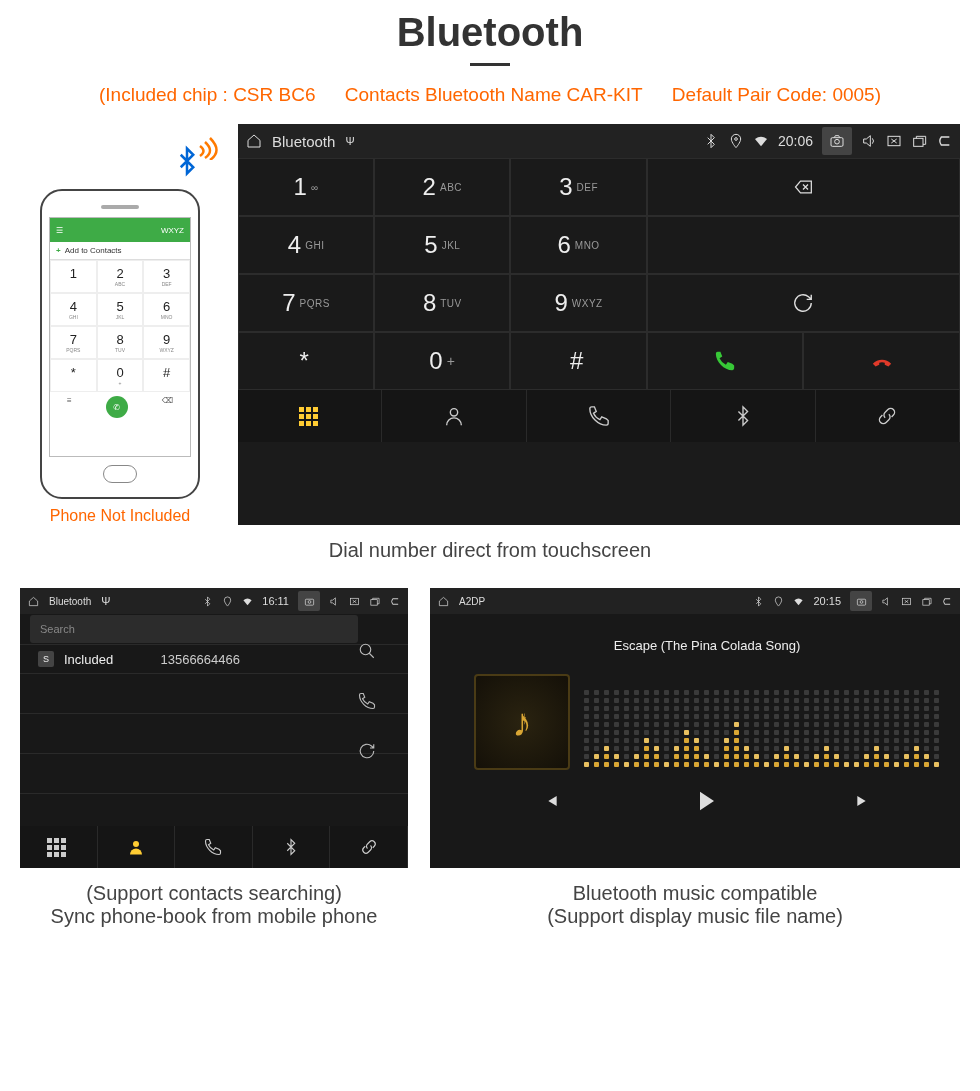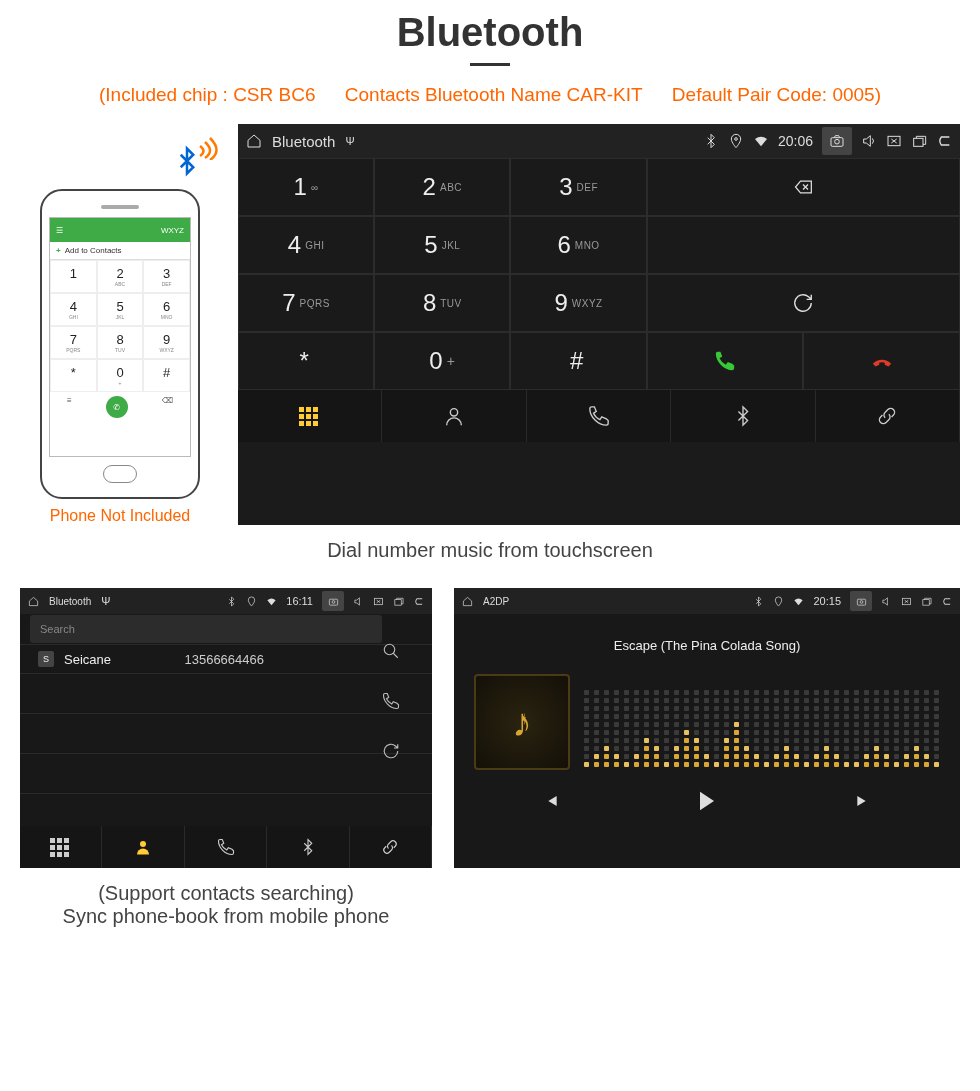--- a/index.html
+++ b/index.html
@@ -74,21 +74,21 @@
 .contact-row .num { margin-left: auto; color: #ccc; margin-right: 150px;}
 .side-icons { position: absolute; right: 10px; top: 28px; width: 40px; display: flex; flex-direction: column; gap: 32px; color: #bbb; }
 .side-icons svg { width: 18px; height: 18px; }
 .small-body { flex: 1; position: relative; }
 .small-body .rows { border-top: 1px solid #2a2a2a; }
 .blank-row { height: 40px; border-bottom: 1px solid #2a2a2a; }
 
 .small-device .bottombar { height: 42px; }
 .small-device .bottombar .tab svg { width: 18px; height: 18px; }
 
-.music-body { flex: 1; position: relative; padding: 24px 20px; color: #eee; }
+.music-body { flex: 1; position: relative; padding: 24px 20px; color: #eee; margin-left: 24px; }
 .song-title { text-align: center; font-size: 13px; margin-bottom: 14px; }
 .music-vis { display: flex; gap: 14px; align-items: center; height: 110px; }
 .album-art { width: 96px; height: 96px; border: 2px solid #4a3b15; border-radius: 4px; display: flex; align-items: center; justify-content: center; background: radial-gradient(#2a2310,#141008); }
 .album-art .note { font-size: 40px; color: #d9a634; position: relative; }
 .album-art .bt-small { position: absolute; font-size: 12px; top: 12px; right: 4px; color:#d9a634;}
 .eq { flex: 1; display: flex; align-items: flex-end; gap: 4px; height: 90px; }
 .eq .col { width: 6px; display: flex; flex-direction: column; gap: 3px; justify-content: flex-end; }
 .eq .dot { width: 5px; height: 5px; border-radius: 1px; background: #3a3a3a; }
 .eq .dot.on { background: #d9a634; }
 .eq .dot.top { background: #e8c060; }
@@ -343,21 +343,21 @@
           </div>
         <div class="tab">
             <svg viewBox="0 0 24 24" fill="none" stroke="currentColor" stroke-width="1.5">
               <path d="M10 14a4 4 0 010-6l3-3a4 4 0 016 6l-2 2M14 10a4 4 0 010 6l-3 3a4 4 0 01-6-6l2-2"></path>
             </svg>
           </div>
       </div>
     </div>
   </div>
 
-  <div class="caption">Dial number music from touchscreen</div>
+  <div class="caption">Dial number direct from touchscreen</div>
 
   <div class="row2">
 
     <div class="panel">
       <div class="small-device">
         <div class="statusbar">
           <div class="left">
             <svg viewBox="0 0 24 24" fill="none" stroke="currentColor" stroke-width="1.5">
                 <path d="M3 11l9-8 9 8v10H3z"></path>
               </svg>
@@ -399,21 +399,21 @@
         </div>
         <div class="small-body">
           <div class="search-row">
             <div class="search-box">
                 <span>Search</span>
               </div>
           </div>
           <div class="rows">
             <div class="contact-row">
               <span class="badge">S</span>
-              <span>Seicane</span>
+              <span>Included</span>
               <span class="num">13566664466</span>
             </div>
             <div class="blank-row"></div>
               <div class="blank-row"></div>
               <div class="blank-row"></div>
           </div>
           <div class="side-icons">
             <svg viewBox="0 0 24 24" fill="none" stroke="currentColor" stroke-width="1.5">
                 <circle cx="10" cy="10" r="7"></circle>
                 <path d="M21 21l-6-6"></path>
@@ -958,15 +958,19 @@
               </svg>
             <svg class="play" viewBox="0 0 24 24" fill="currentColor">
                 <path d="M6 4l12 8-12 8zM20 4v16"></path>
               </svg>
             <svg viewBox="0 0 24 24" fill="currentColor">
                 <path d="M18 6v12M4 6l10 6-10 6z"></path>
               </svg>
           </div>
         </div>
       </div>
+      <div class="caption">
+        <span class="sub">Bluetooth music compatible</span>
+        <span class="sub">(Support display music file name)</span>
+      </div>
     </div>
   </div>
 </div>
 
 </body></html>

